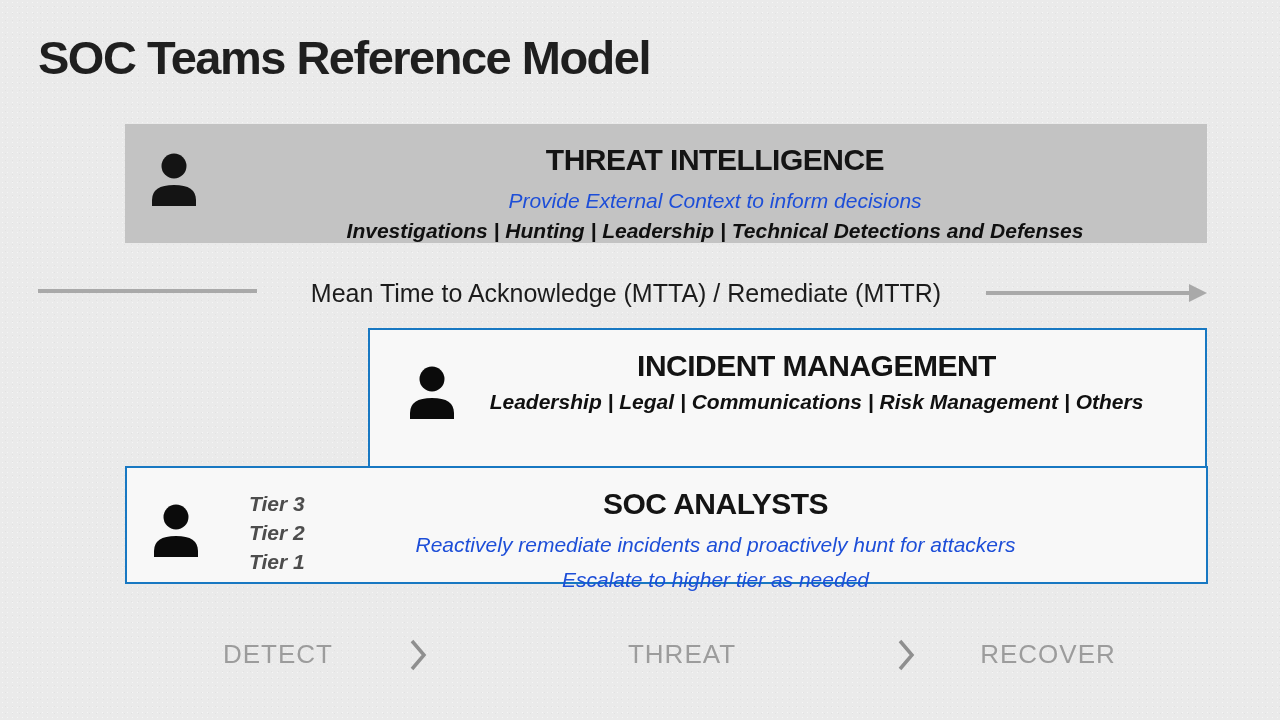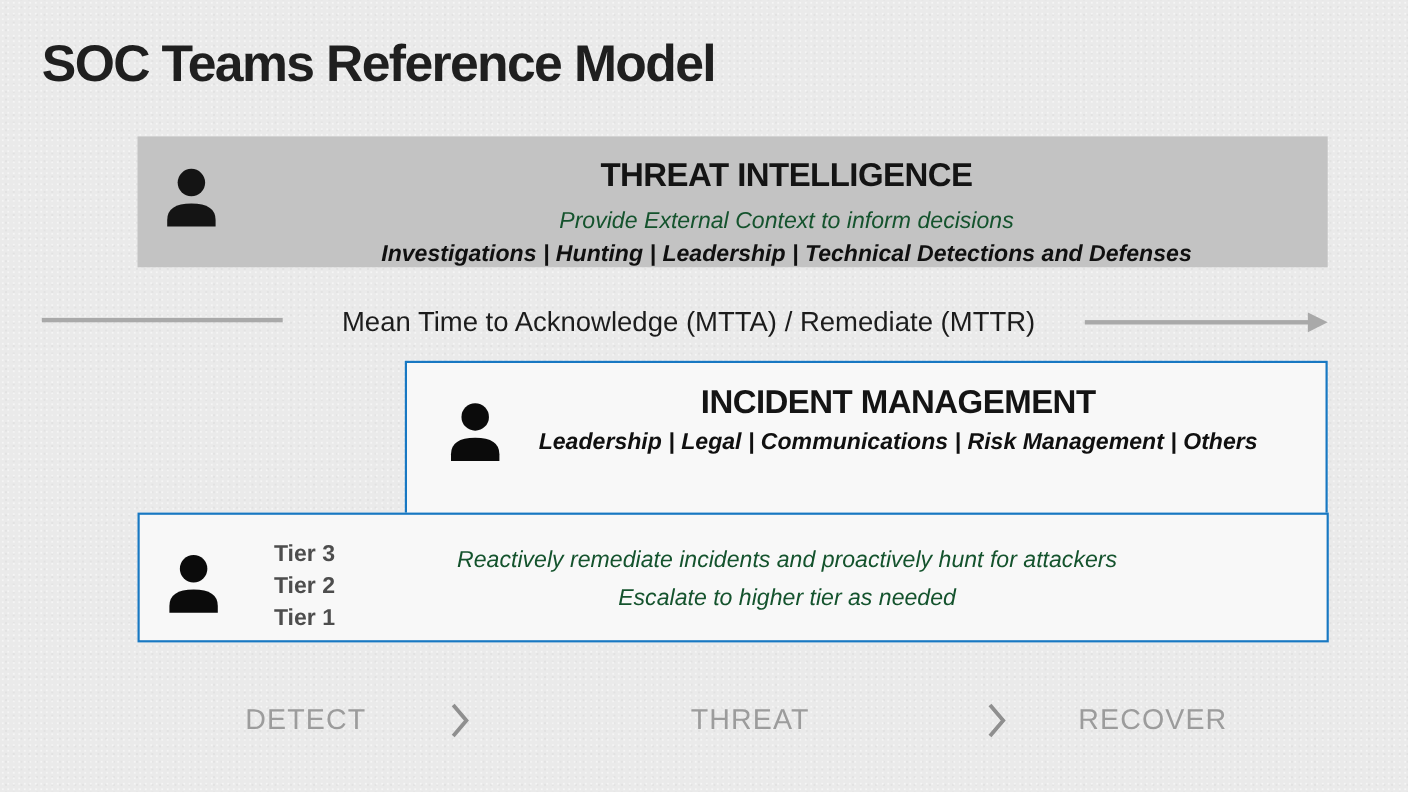--- a/index.html
+++ b/index.html
@@ -36,29 +36,29 @@
     padding-top:18px;box-sizing:border-box;
   }
   .box-threat .box-content,.box-soc .box-content{padding-left:98px;}
   .box-incident .box-content{padding-left:58px;}
   .box-title{
     font-size:30px;line-height:36px;font-weight:700;letter-spacing:-.5px;
     color:#141414;white-space:nowrap;
   }
   .box-sub{
     margin-top:10px;font-size:21px;line-height:25px;font-style:italic;
-    color:#14532d;white-space:nowrap;
+    color:#1d4ed8;white-space:nowrap;
   }
   .box-detail{
     margin-top:5px;font-size:21px;line-height:25px;font-style:italic;font-weight:700;
     color:#101010;white-space:nowrap;
   }
   .tiers{
     position:absolute;left:122px;top:21px;
-    font-size:21px;line-height:29px;font-weight:600;color:#4d4d4d;
+    font-size:21px;line-height:29px;font-weight:600;color:#4d4d4d;font-style:italic;
   }
   .tiers div{white-space:nowrap;}
   .timeline-line-left{
     position:absolute;left:38px;top:289px;width:219px;height:4px;background:#a9a9a9;
   }
   .timeline-label{
     position:absolute;left:626px;top:278px;transform:translateX(-50%);
     font-size:25px;line-height:30px;color:#1c1c1c;white-space:nowrap;text-align:center;
   }
   .timeline-arrow{position:absolute;left:986px;top:281px;}
@@ -122,20 +122,21 @@
         <circle cx="24" cy="14" r="12.5" fill="#0b0b0b"></circle>
         <path d="M2 54 L2 48 Q2 33 24 33 Q46 33 46 48 L46 54 Z" fill="#0b0b0b"></path>
       </svg>
     </span>
     <div class="tiers">
       <div>Tier 3</div>
       <div>Tier 2</div>
       <div>Tier 1</div>
     </div>
     <div class="box-content">
+      <div class="box-title">SOC ANALYSTS</div>
       <div class="box-sub">Reactively remediate incidents and proactively hunt for attackers</div>
       <div class="box-sub">Escalate to higher tier as needed</div>
     </div>
   </section>
 
   <div class="process-step step-detect">DETECT</div>
   <span class="process-chevron chev-1">
     <svg width="20" height="36" viewBox="0 0 20 36" aria-hidden="true">
       <polyline points="4,4 16,18 4,32" fill="none" stroke="#8f8f8f" stroke-width="3.5"></polyline>
     </svg>

